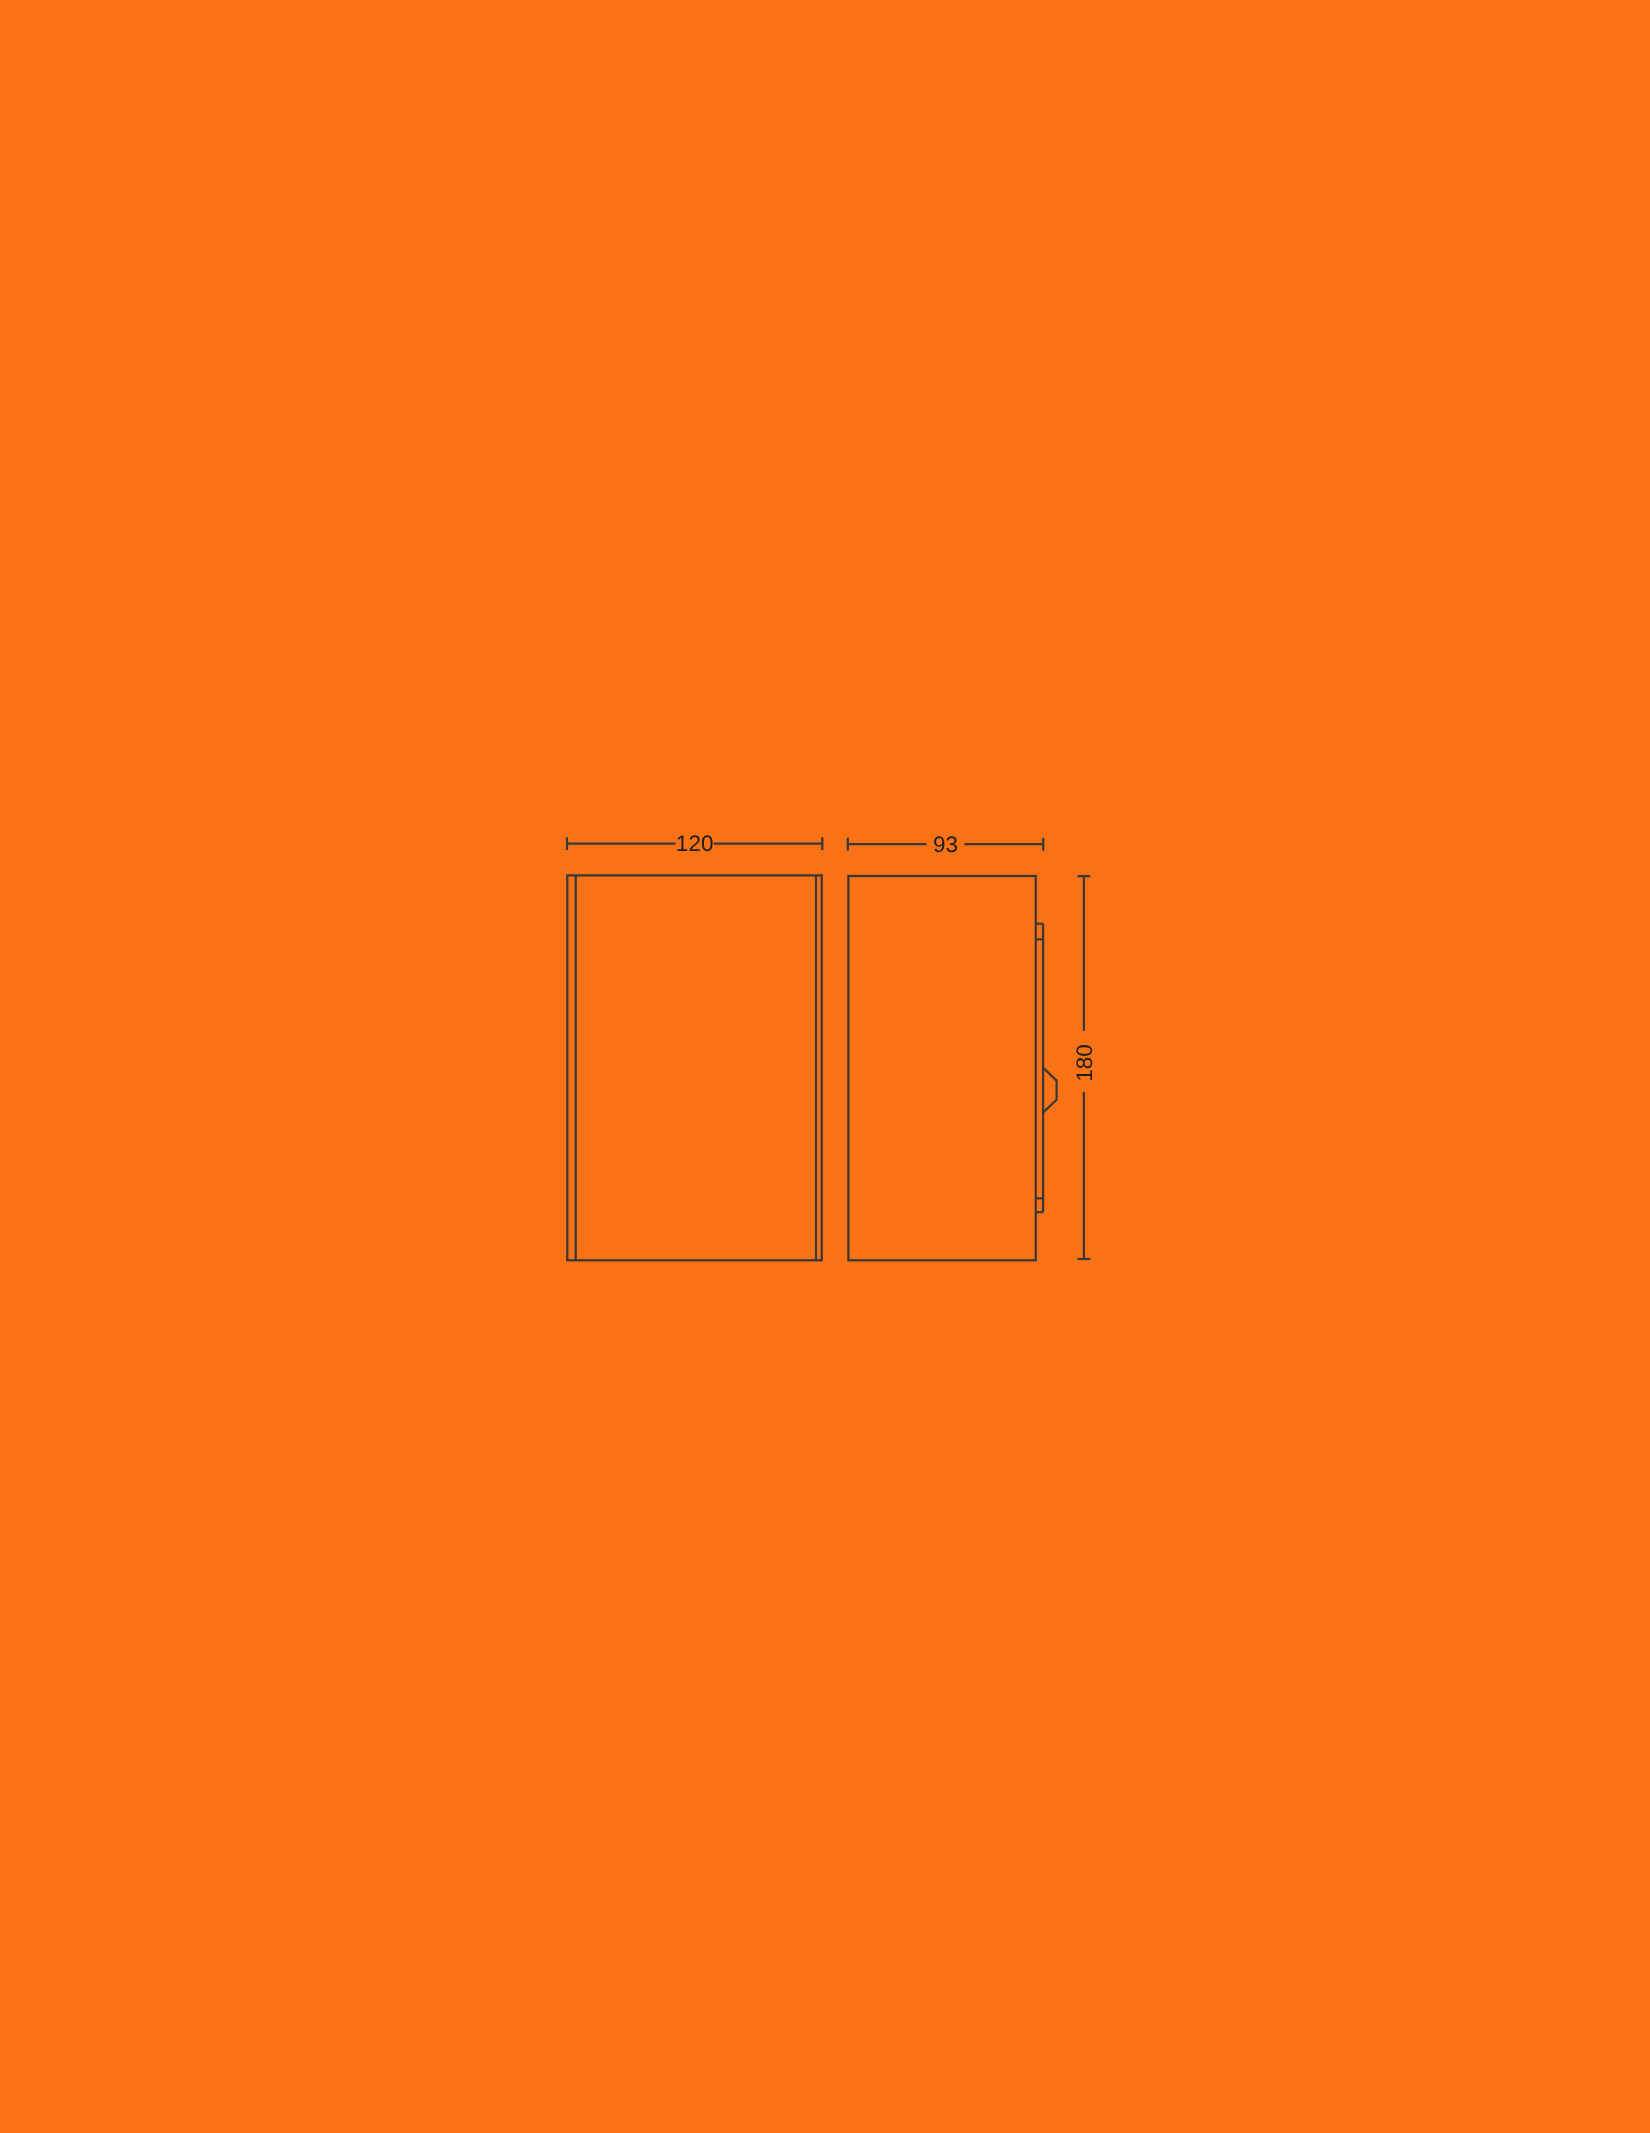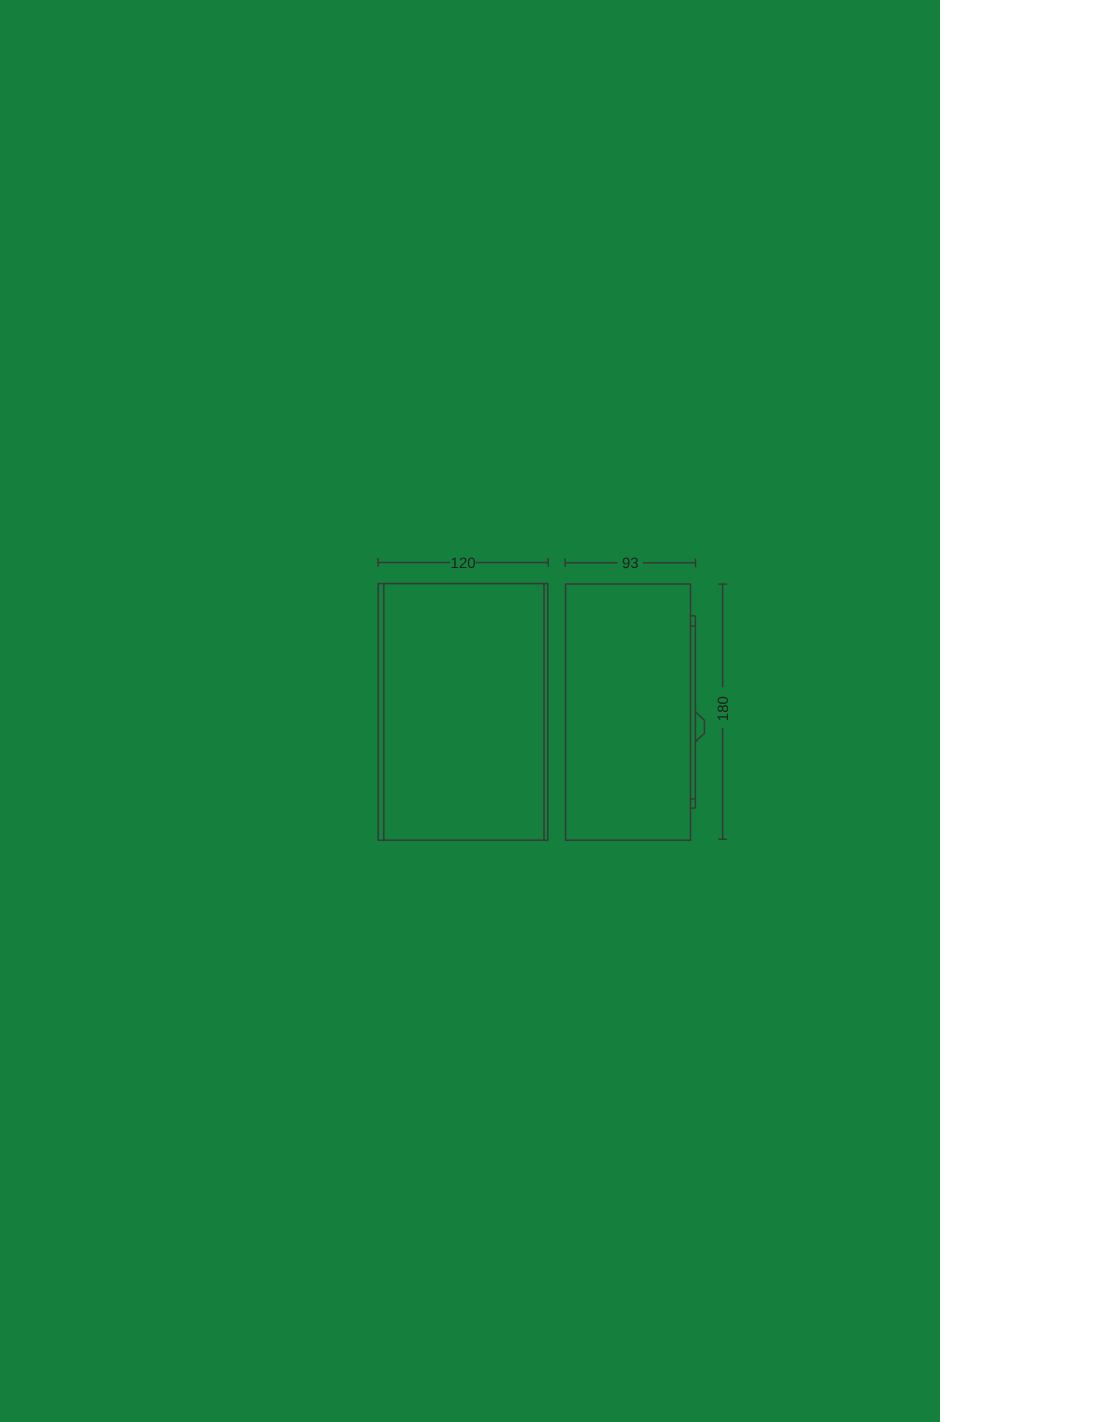--- a/index.html
+++ b/index.html
@@ -1,16 +1,16 @@
 <!DOCTYPE html>
 <html><head>
 <meta charset="utf-8">
 <style>
   html,body{margin:0;padding:0;background:#ffffff;}
-  .page{width:940px;height:1422px;position:relative;background:#15803d;overflow:hidden;}
+  .page{width:1100px;height:1422px;position:relative;background:#f97316;overflow:hidden;}
   svg{position:absolute;left:0;top:0;}
   text{font-family:"Liberation Sans",sans-serif;fill:#1e1e1e;text-rendering:geometricPrecision;}
 </style>
 </head>
 <body>
 <div class="page">
 <svg width="1100" height="1422" viewBox="0 0 1100 1422">
   <g fill="none" stroke="#383838" stroke-width="1.5">
 
     <rect x="378.2" y="583.6" width="169.6" height="256.6"></rect>

